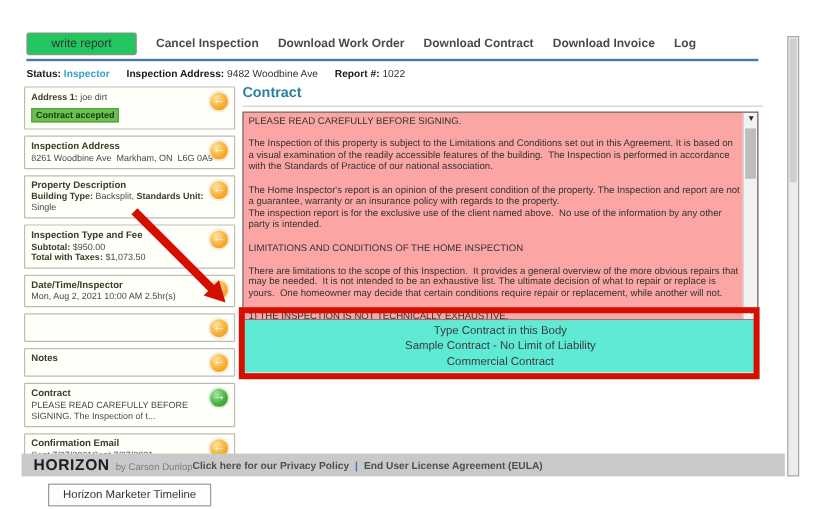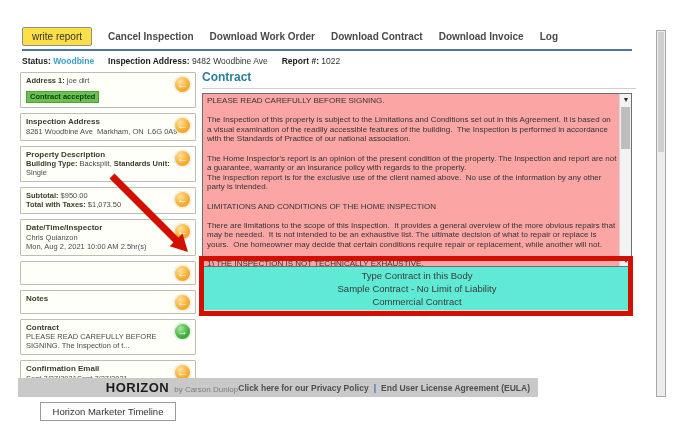--- a/index.html
+++ b/index.html
@@ -2,21 +2,21 @@
 <html style="--rule-blue: #4c76a4; --status-blue: #3a9fc8; --title-teal: #2c7f9e; --orange-button: #f6ab2f; --green-button: #3fae3f; --badge-green: #6cbf50; --annotation-red: #d40f00; --footer-gray: #c9c9c9;"><head>
 <meta charset="utf-8">
 <style>
   * { margin:0; padding:0; box-sizing:border-box; }
   html,body { width:684px; height:424px; }
   body { font-family:"Liberation Sans", sans-serif; background:#fff; position:relative; overflow:hidden; }
 
   
   .topnav { position:absolute; left:22px; top:27px; display:flex; align-items:center; gap:16px; }
   .write-report-btn { font-family:"Liberation Sans",sans-serif; font-size:10px; color:#333;
-    background:#fde047; border:1px solid #8f8f8f; border-radius:2px; padding:3px 9px; cursor:pointer; }
+    background:#22c55e; border:1px solid #8f8f8f; border-radius:2px; padding:3px 20px; cursor:pointer; }
   .nav-link { font-size:10px; font-weight:bold; color:#4a4a4a; cursor:pointer; white-space:nowrap; }
   .blue-rule { position:absolute; left:22px; top:49px; width:610px; height:2px;
     background:var(--rule-blue,#4c76a4); }
 
   
   .statusbar { position:absolute; left:22px; top:56px; font-size:8.5px; color:#333; display:flex; gap:14px; }
   .statusbar b { color:#1a1a1a;margin-top:28px; }
   .status-val { color:var(--status-blue,#3a9fc8); font-weight:bold; }
 
   
@@ -64,23 +64,23 @@
     border:5px solid var(--annotation-red,#d40f00); pointer-events:none; z-index:30; }
   .red-arrow-svg { position:absolute; left:0; top:0; width:684px; height:424px;
     pointer-events:none; z-index:31; }
 
   
   .page-scrollbar { position:absolute; left:656px; top:30px; width:10px; height:367px;
     background:#ececec; border:1px solid #a8a8a8; cursor:pointer; }
   .page-thumb { position:absolute; left:1px; top:1px; width:6px; height:120px; background:#cfcfcf; }
 
   
-  .footer { position:absolute; left:18px; top:378px; width:520px; height:19px;
+  .footer { position:absolute; left:18px; top:378px; width:636px; height:19px;
     background:var(--footer-gray,#c9c9c9); display:flex; align-items:center;
-    justify-content:flex-end; padding:0 8px 0 10px; }
+    justify-content:flex-start; padding:0 8px 0 10px; }
   .brand { display:flex; align-items:baseline; gap:5px; }
   .brand-name { font-size:13px; font-weight:800; letter-spacing:.5px; color:#1c1c1c; }
   .brand-sub { font-size:8px; color:#7d7d7d; }
   .footer-links { display:flex; align-items:center; gap:5px; font-size:8.5px; font-weight:bold; color:#4e4e4e; }
   .footer-link { cursor:pointer; }
   .footer-sep { color:#3a6ebf; font-weight:bold; }
 </style>
 </head>
 <body>
 
@@ -92,21 +92,21 @@
       <span class="nav-link">Download Contract</span>
       <span class="nav-link">Download Invoice</span>
       <span class="nav-link">Log</span>
     </div>
 </div>
 <div class="blue-rule"></div>
 
 <div class="statusbar">
   <span>
     <b>Status:</b>
-    <span class="status-val">Woodbine</span>
+    <span class="status-val">Inspector</span>
   </span>
   <span>
     <b>Inspection Address:</b>
     <span>9482 Woodbine Ave</span>
   </span>
   <span>
     <b>Report #:</b>
     <span>1022</span>
   </span>
 </div>
@@ -139,33 +139,33 @@
     <div class="panel-title">Property Description</div>
     <div class="panel-lines">
           <div class="line"><b>Building Type:</b><span> Backsplit, </span><b>Standards Unit:</b><span> Single</span></div>
         </div>
   </div>
 
   <div class="panel">
     <div class="panel-btn orange">
       <span class="arrow-glyph">←</span>
     </div>
+    <div class="panel-title">Inspection Type and Fee</div>
     <div class="panel-lines">
           <div class="line"><b>Subtotal:</b><span> $950.00</span></div>
           <div class="line"><b>Total with Taxes:</b><span> $1,073.50</span></div>
         </div>
   </div>
 
   <div class="panel">
     <div class="panel-btn orange">
       <span class="arrow-glyph">←</span>
     </div>
     <div class="panel-title">Date/Time/Inspector</div>
     <div class="panel-lines">
-          <div class="line"><span>Chris Quianzon</span></div>
           <div class="line"><span>Mon, Aug 2, 2021 10:00 AM 2.5hr(s)</span></div>
         </div>
   </div>
 
   <div class="panel">
     <div class="panel-btn orange">
       <span class="arrow-glyph">←</span>
     </div>
     <div class="panel-lines"></div>
   </div>

